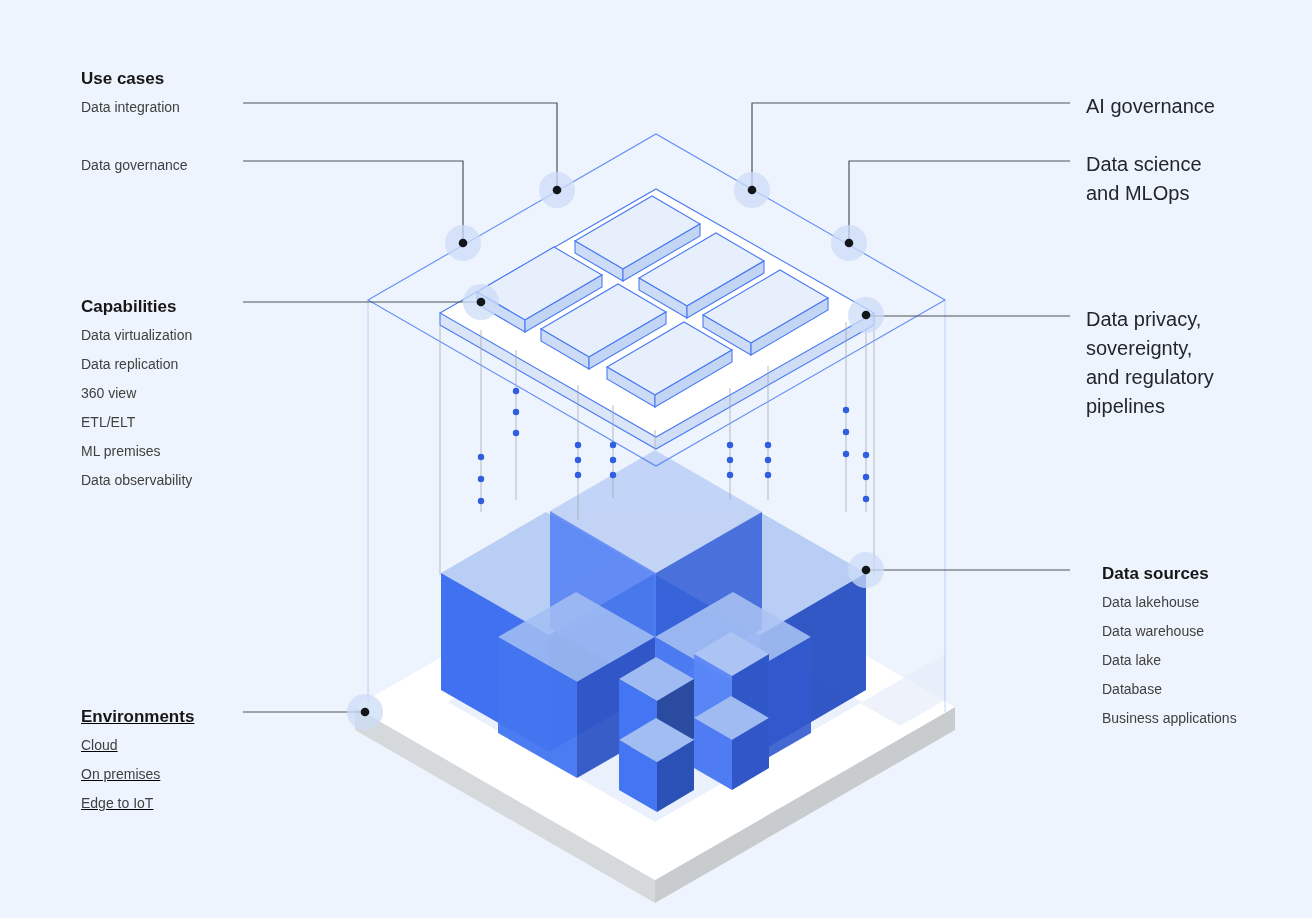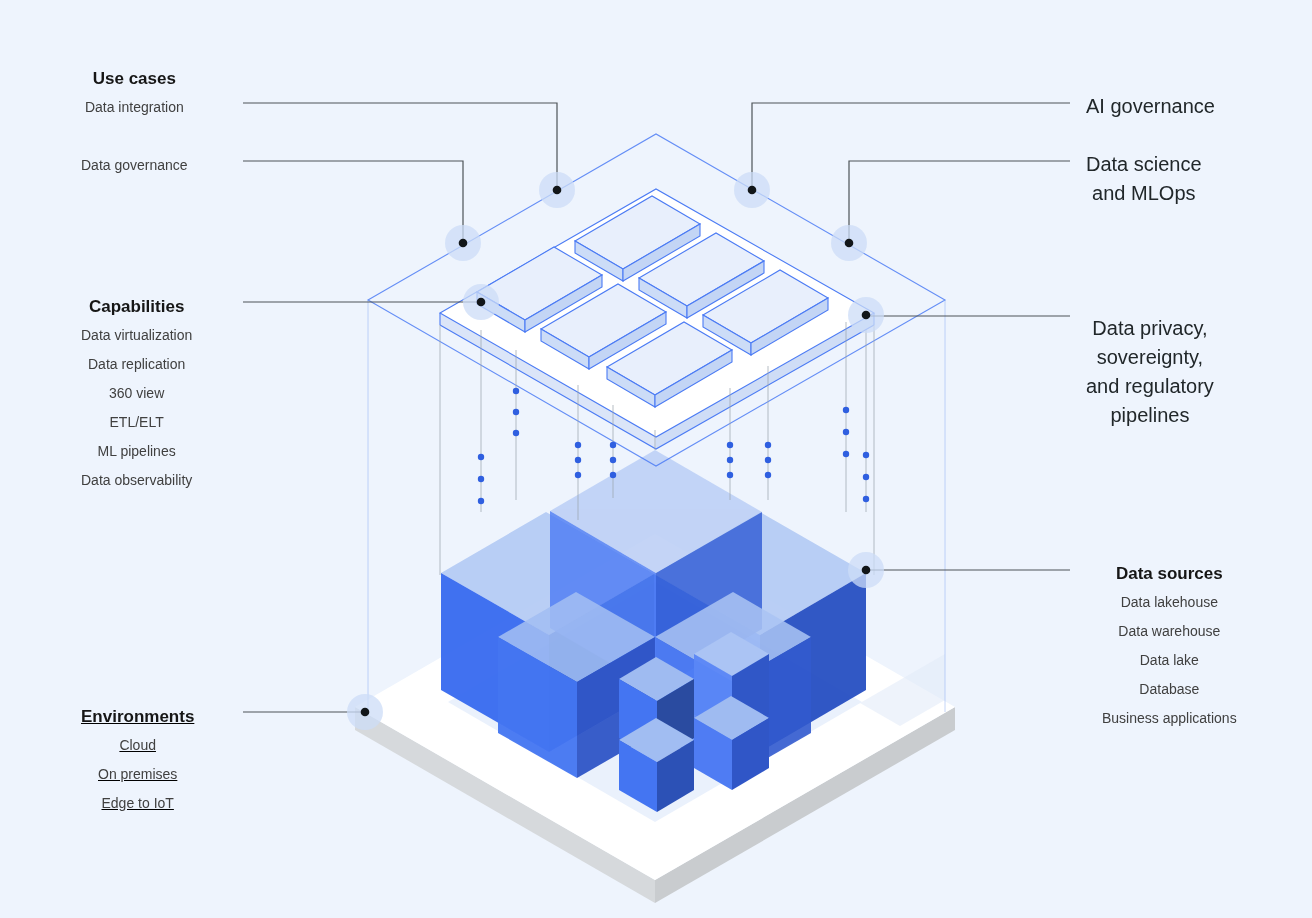--- a/index.html
+++ b/index.html
@@ -12,21 +12,20 @@
     height: 918px;
     background: #eef4fd;
     font-family: "Liberation Sans", sans-serif;
     overflow: hidden;
     position: relative;
   }
   #stage {
     position: relative;
     width: 1312px;
     height: 918px;
-    text-align: center;
   }
   svg.layer {
     position: absolute;
     top: 0;
     left: 0;
     width: 1312px;
     height: 918px;
   }
   .txt-group {
     position: absolute;
@@ -284,41 +283,41 @@
     <div class="grp-item">Data integration</div>
     <div class="grp-item" style="margin-top:29px;">Data governance</div>
   </div>
 
   <div class="txt-group" style="left:81px; top:292px;">
     <div class="grp-title">Capabilities</div>
     <div class="grp-item">Data virtualization</div>
     <div class="grp-item">Data replication</div>
     <div class="grp-item">360 view</div>
     <div class="grp-item">ETL/ELT</div>
-    <div class="grp-item">ML pipelines</div>
+    <div class="grp-item">ML premises</div>
     <div class="grp-item">Data observability</div>
   </div>
 
   <div class="txt-group" style="left:81px; top:702px;text-decoration:underline;">
     <div class="grp-title">Environments</div>
     <div class="grp-item">Cloud</div>
     <div class="grp-item">On premises</div>
     <div class="grp-item">Edge to IoT</div>
   </div>
 
   <div class="callout" style="left:1086px; top:92px;">
     <div>AI governance</div>
   </div>
 
   <div class="callout" style="left:1086px; top:150px;">
     <div>Data science</div>
     <div>and MLOps</div>
   </div>
 
-  <div class="callout" style="left:1086px; top:314px;">
+  <div class="callout" style="left:1086px; top:305px;">
     <div>Data privacy,</div>
     <div>sovereignty,</div>
     <div>and regulatory</div>
     <div>pipelines</div>
   </div>
 
   <div class="txt-group" style="left:1086px; top:559px;margin-left:16px;">
     <div class="grp-title">Data sources</div>
     <div class="grp-item">Data lakehouse</div>
     <div class="grp-item">Data warehouse</div>

